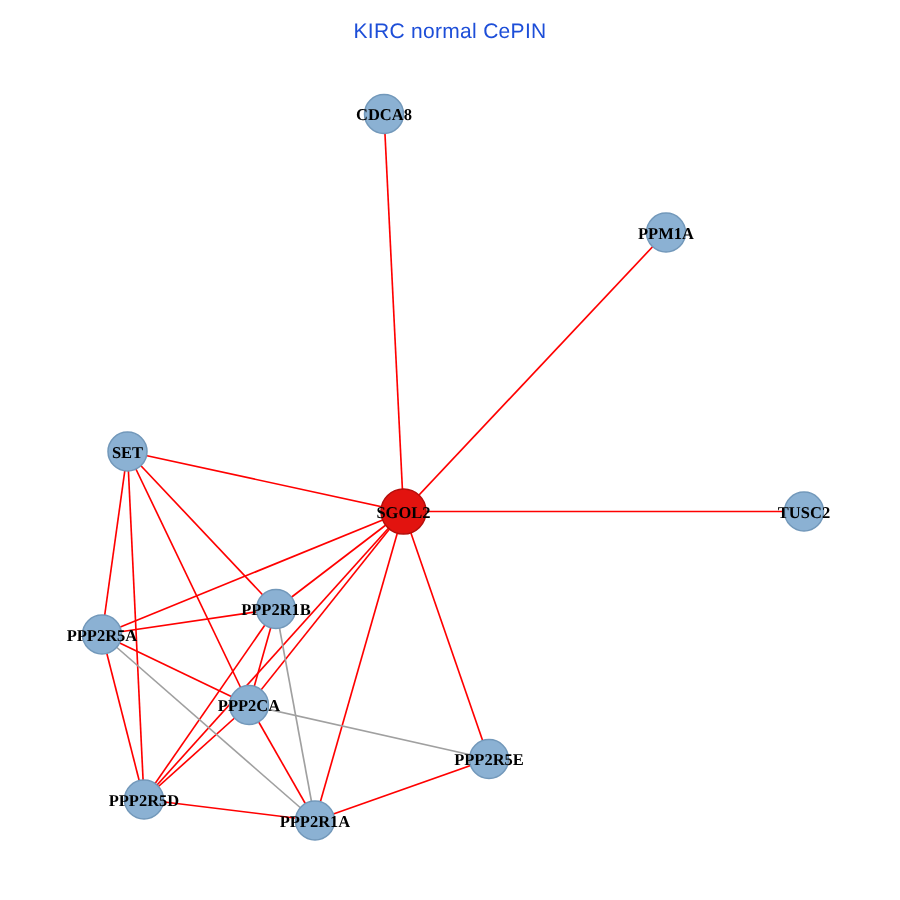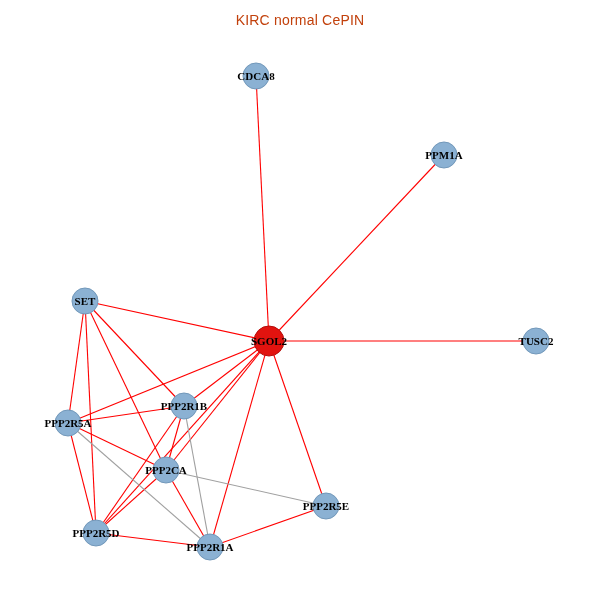--- a/index.html
+++ b/index.html
@@ -37,21 +37,21 @@
     font-weight: bold;
     font-size: 11px;
     fill: #000000;
     text-anchor: middle;
   }
 </style>
 </head>
 <body>
 
 <div class="figure">
-  <div class="figure-title" style="color: #c2410c;">KIRC normal CePIN</div>
+  <div class="figure-title" style="color: #1d4ed8;">KIRC normal CePIN</div>
   <svg class="network" width="600" height="600" viewBox="0 0 600 600">
       <line x1="269" y1="341" x2="256" y2="76" stroke="#ff0000" stroke-width="1.1"></line>
       <line x1="269" y1="341" x2="444" y2="155" stroke="#ff0000" stroke-width="1.1"></line>
       <line x1="269" y1="341" x2="536" y2="341" stroke="#ff0000" stroke-width="1.1"></line>
       <line x1="269" y1="341" x2="85" y2="301" stroke="#ff0000" stroke-width="1.1"></line>
       <line x1="269" y1="341" x2="68" y2="423" stroke="#ff0000" stroke-width="1.1"></line>
       <line x1="269" y1="341" x2="184" y2="406" stroke="#ff0000" stroke-width="1.1"></line>
       <line x1="269" y1="341" x2="166" y2="470" stroke="#ff0000" stroke-width="1.1"></line>
       <line x1="269" y1="341" x2="96" y2="533" stroke="#ff0000" stroke-width="1.1"></line>
       <line x1="269" y1="341" x2="210" y2="547" stroke="#ff0000" stroke-width="1.1"></line>

